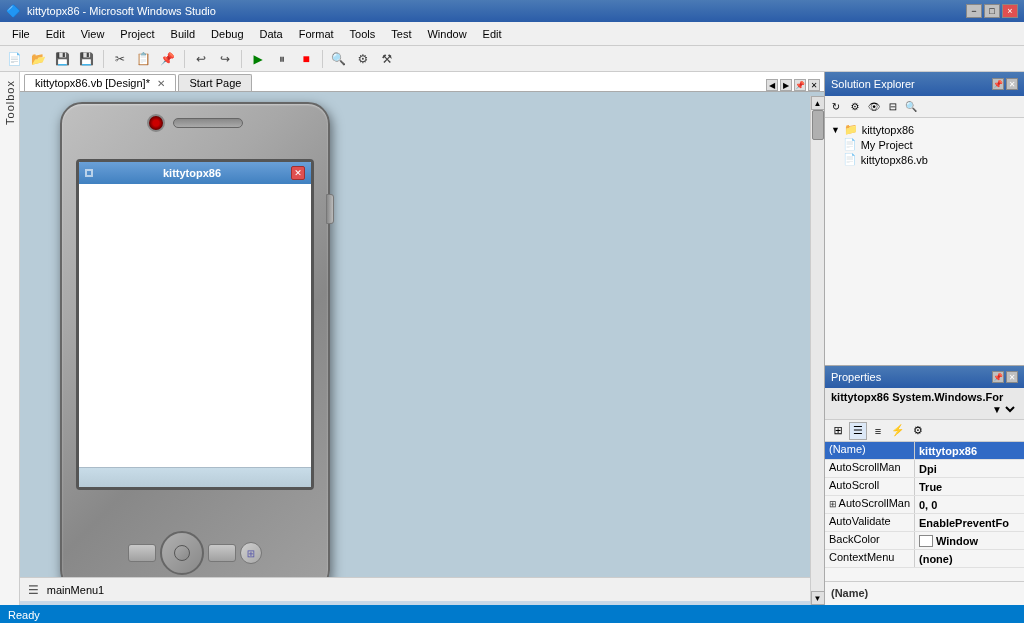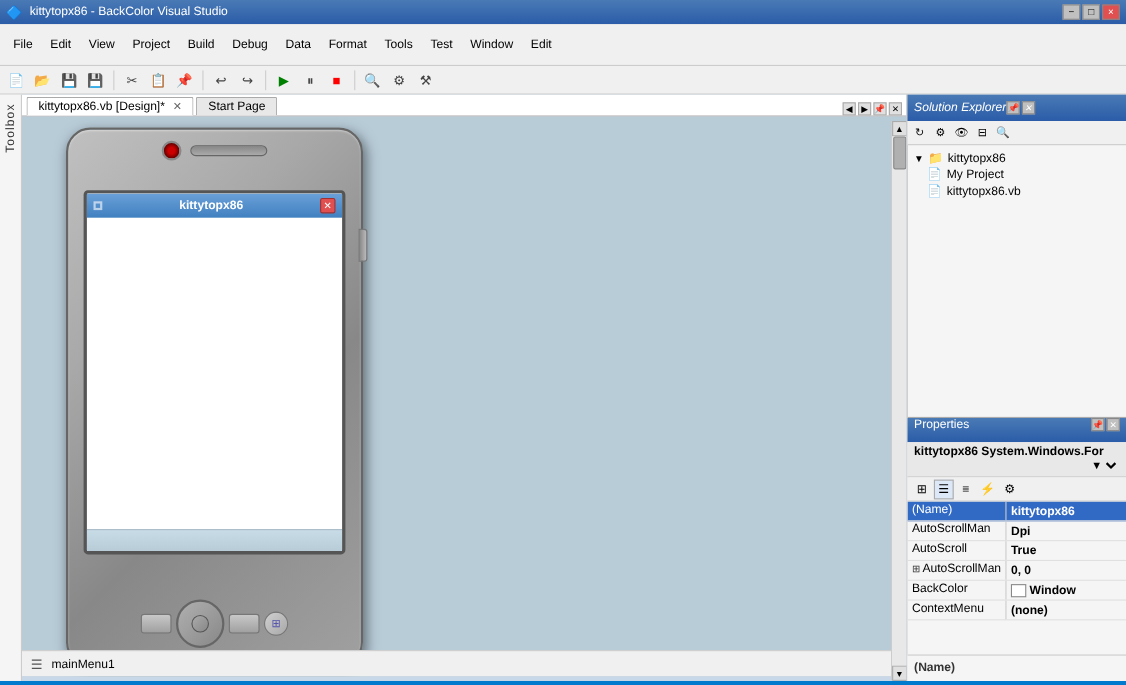--- a/index.html
+++ b/index.html
@@ -25,21 +25,21 @@
       cursor: pointer;
       display: flex; align-items: center; justify-content: center;
       color: #000;
     }
     .title-btn.close { background: #e05050; color: white; }
 
     
     .menu-bar {
       background: #f0f0f0;
       border-bottom: 1px solid #ccc;
-      height: 38px;
+      height: 24px;
       display: flex;
       align-items: center;
       padding: 0 4px;
     }
     .menu-item {
       padding: 2px 8px;
       cursor: pointer;
       font-size: 11px;
       color: #000;
     }
@@ -294,22 +294,22 @@
       display: flex;
       flex-direction: column;
     }
     .panel-header {
       background: linear-gradient(to bottom, #4a7ab5, #2a5ca8);
       color: white;
       height: 22px;
       display: flex;
       align-items: center;
       padding: 12px 6px;
-      font-size: 11px;
-      font-style: italic;
+      justify-content: space-between;
+      font-size: 11px;
     }
     .panel-header-controls { display: flex; gap: 2px; }
     .panel-small-btn { width: 12px; height: 12px; background: #c0c0c0; border: 1px solid #888; font-size: 8px; cursor: pointer; display: flex; align-items: center; justify-content: center; }
 
     .sol-toolbar {
       background: #f0f0f0;
       border-bottom: 1px solid #ccc;
       height: 22px;
       display: flex; align-items: center; padding: 2px;
       gap: 1px;
@@ -334,20 +334,21 @@
       border-top: 1px solid #aaa;
       background: #f5f5f5;
       display: flex;
       flex-direction: column;
     }
     .props-panel-header {
       background: linear-gradient(to bottom, #4a7ab5, #2a5ca8);
       color: white;
       height: 22px;
       display: flex;
+      align-items: center;
       padding: 0 6px;
       justify-content: space-between;
       font-size: 11px;
     }
     .props-subject {
       padding: 3px 6px;
       background: #e8e8e8;
       border-bottom: 1px solid #ccc;
       font-size: 11px;
       font-weight: bold;
@@ -427,21 +428,21 @@
       gap: 8px;
     }
     .component-icon { font-size: 12px; color: #555; }
   </style>
 </head>
 <body>
 
 <div class="title-bar">
   <div class="title-bar-left">
     <span style="font-size:12px;">🔷</span>
-    <span>kittytopx86 - BackColor Visual Studio</span>
+    <span>kittytopx86 - Microsoft Windows Studio</span>
   </div>
   <div class="title-bar-controls">
     <div class="title-btn">−</div>
     <div class="title-btn">□</div>
     <div class="title-btn close">×</div>
   </div>
 </div>
 
 <div class="menu-bar">
   <span class="menu-item">File</span>
@@ -629,20 +630,24 @@
           <div class="props-name">AutoScroll</div>
           <div class="props-value">True</div>
         </div>
         <div class="props-row">
           <div class="props-name">
             <span class="props-expand">⊞</span>AutoScrollMan
           </div>
           <div class="props-value">0, 0</div>
         </div>
         <div class="props-row">
+          <div class="props-name">AutoValidate</div>
+          <div class="props-value">EnablePreventFo</div>
+        </div>
+        <div class="props-row">
           <div class="props-name">BackColor</div>
           <div class="props-value">
             <span class="props-value-swatch"></span>
             Window
           </div>
         </div>
         <div class="props-row">
           <div class="props-name">ContextMenu</div>
           <div class="props-value">(none)</div>
         </div>

